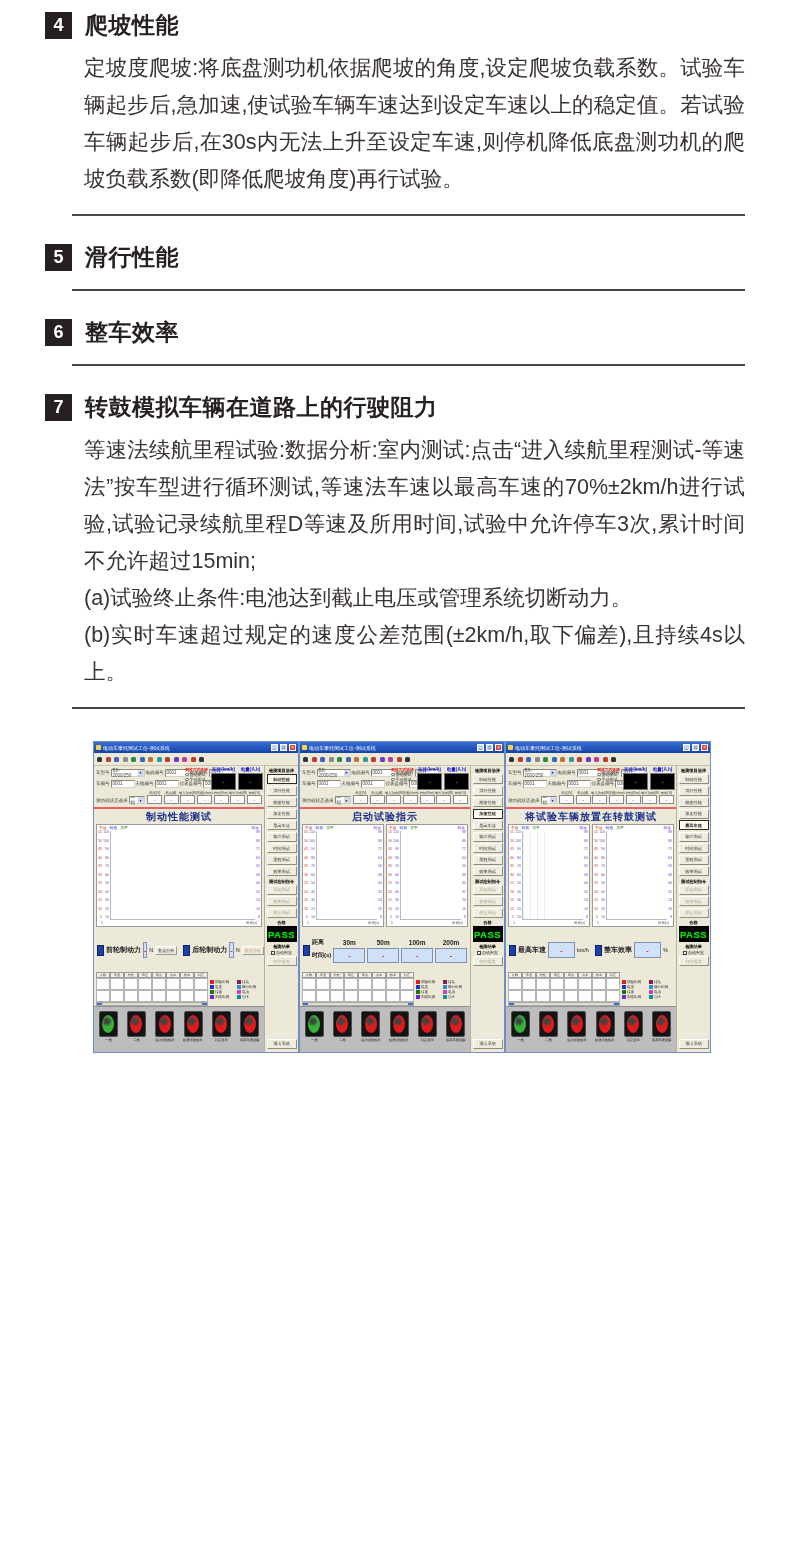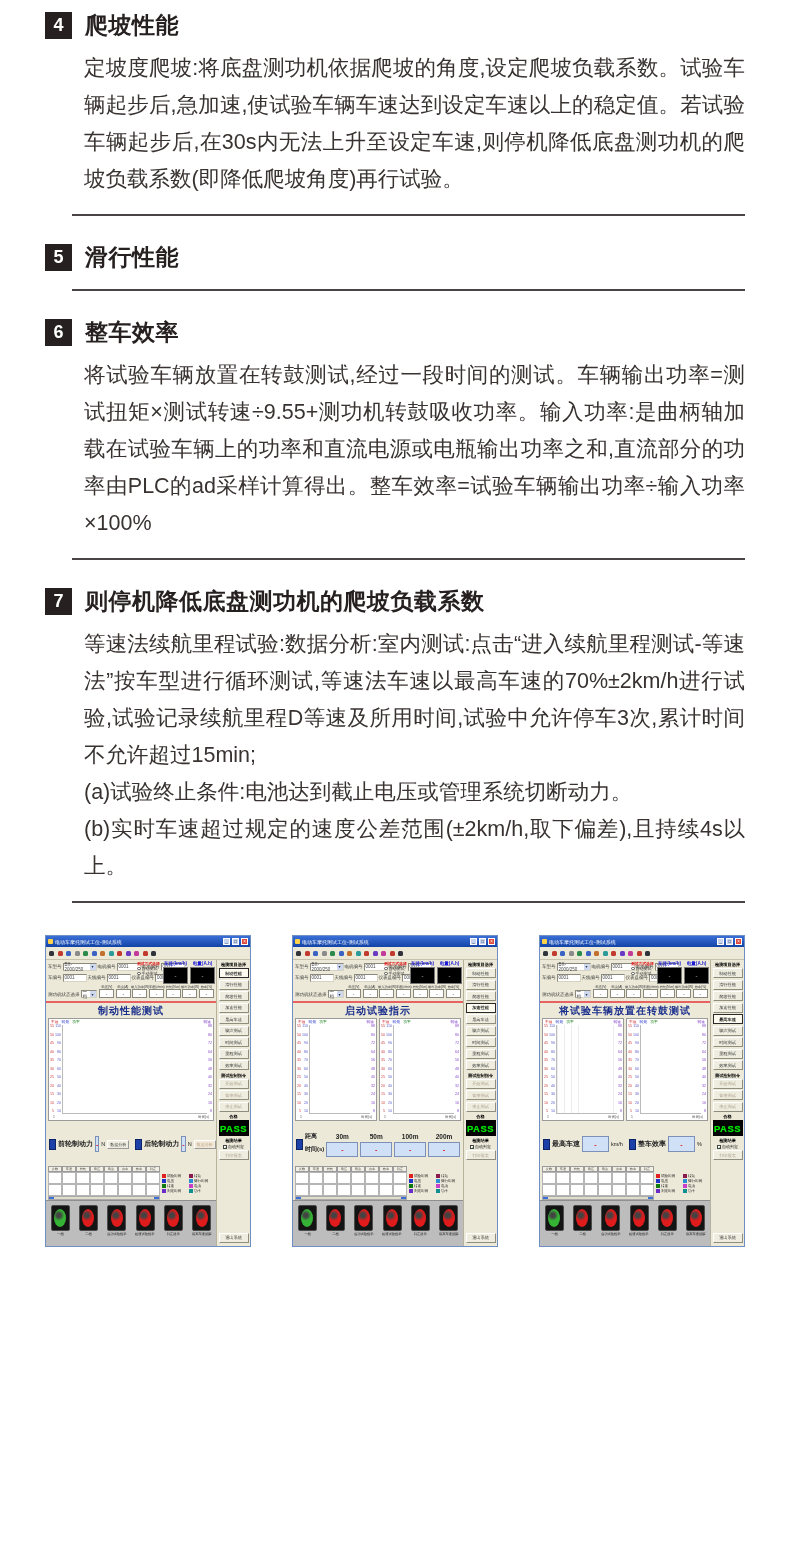--- a/index.html
+++ b/index.html
@@ -10,21 +10,21 @@
   
   .section-header { display:flex; align-items:center; }
   .sec-badge { width:27px; height:27px; background:#262020; color:#fff; font-size:18px; font-weight:bold;
                display:grid; place-items:center; flex:0 0 auto; }
   .sec-title { margin-left:13px; font-size:23px; font-weight:bold; color:#262020; letter-spacing:.5px; }
   .sec-body { margin:9px 0 0 39px; font-size:21.5px; line-height:37px; text-align:justify;
               white-space:pre-line; color:#383230; }
   .divider { border:none; border-top:2px solid #4a4444; margin:16px 0 26px 27px; }
 
   
-  .shots { display:flex; justify-content:space-between; padding:0 45px; margin-top:32px; }
+  .shots { display:flex; justify-content:flex-start; padding:0 45px; margin-top:32px;margin-left:48px; }
 
   .win { width:206px; height:312px; background:#ece9d8; border:1px solid #6f8fc4; display:flex; flex-direction:column;
          font-size:5px; color:#222; overflow:hidden; }
   .tbar { height:11px; flex:0 0 auto; background:linear-gradient(#3a6fd8,#1243a6); color:#fff; display:flex;
           align-items:center; padding:0 2px; gap:2px; }
   .tbar .ttl { flex:1; font-size:5px; white-space:nowrap; overflow:hidden; }
   .tbtn { width:7px; height:7px; font-size:4.5px; line-height:6px; text-align:center; border:1px solid #fff;
           background:#c7d3ee; color:#123; }
   .tbtn.close { background:#e0483c; color:#fff; }
   .toolbar { height:13px; flex:0 0 auto; display:flex; align-items:center; gap:3.5px; padding:0 3px;
@@ -157,28 +157,27 @@
       <div class="sec-title">滑行性能</div>
     </div>
   </section>
   <hr class="divider">
 
   <section>
     <div class="section-header">
       <div class="sec-badge">6</div>
       <div class="sec-title">整车效率</div>
     </div>
-    <p class="sec-body">将试验车辆放置在转鼓测试,经过一段时间的测试。车辆输出功率=测试扭矩×测试转速÷9.55+测功机转鼓吸收功率。输入功率:是曲柄轴加载在试验车辆上的功率和直流电源或电瓶输出功率之和,直流部分的功率由PLC的ad采样计算得出。整车效率=试验车辆输出功率÷输入功率×100%</p>
   </section>
   <hr class="divider">
 
   <section>
     <div class="section-header">
       <div class="sec-badge">7</div>
-      <div class="sec-title">则停机降低底盘测功机的爬坡负载系数</div>
+      <div class="sec-title">转鼓模拟车辆在道路上的行驶阻力</div>
     </div>
     <p class="sec-body">等速法续航里程试验:数据分析:室内测试:点击“进入续航里程测试-等速法”按车型进行循环测试,等速法车速以最高车速的70%±2km/h进行试验,试验记录续航里程D等速及所用时间,试验中允许停车3次,累计时间不允许超过15min;
 (a)试验终止条件:电池达到截止电压或管理系统切断动力。
 (b)实时车速超过规定的速度公差范围(±2km/h,取下偏差),且持续4s以上。</p>
   </section>
   <hr class="divider">
 
 </div>
 
 <div class="shots" id="shots">

